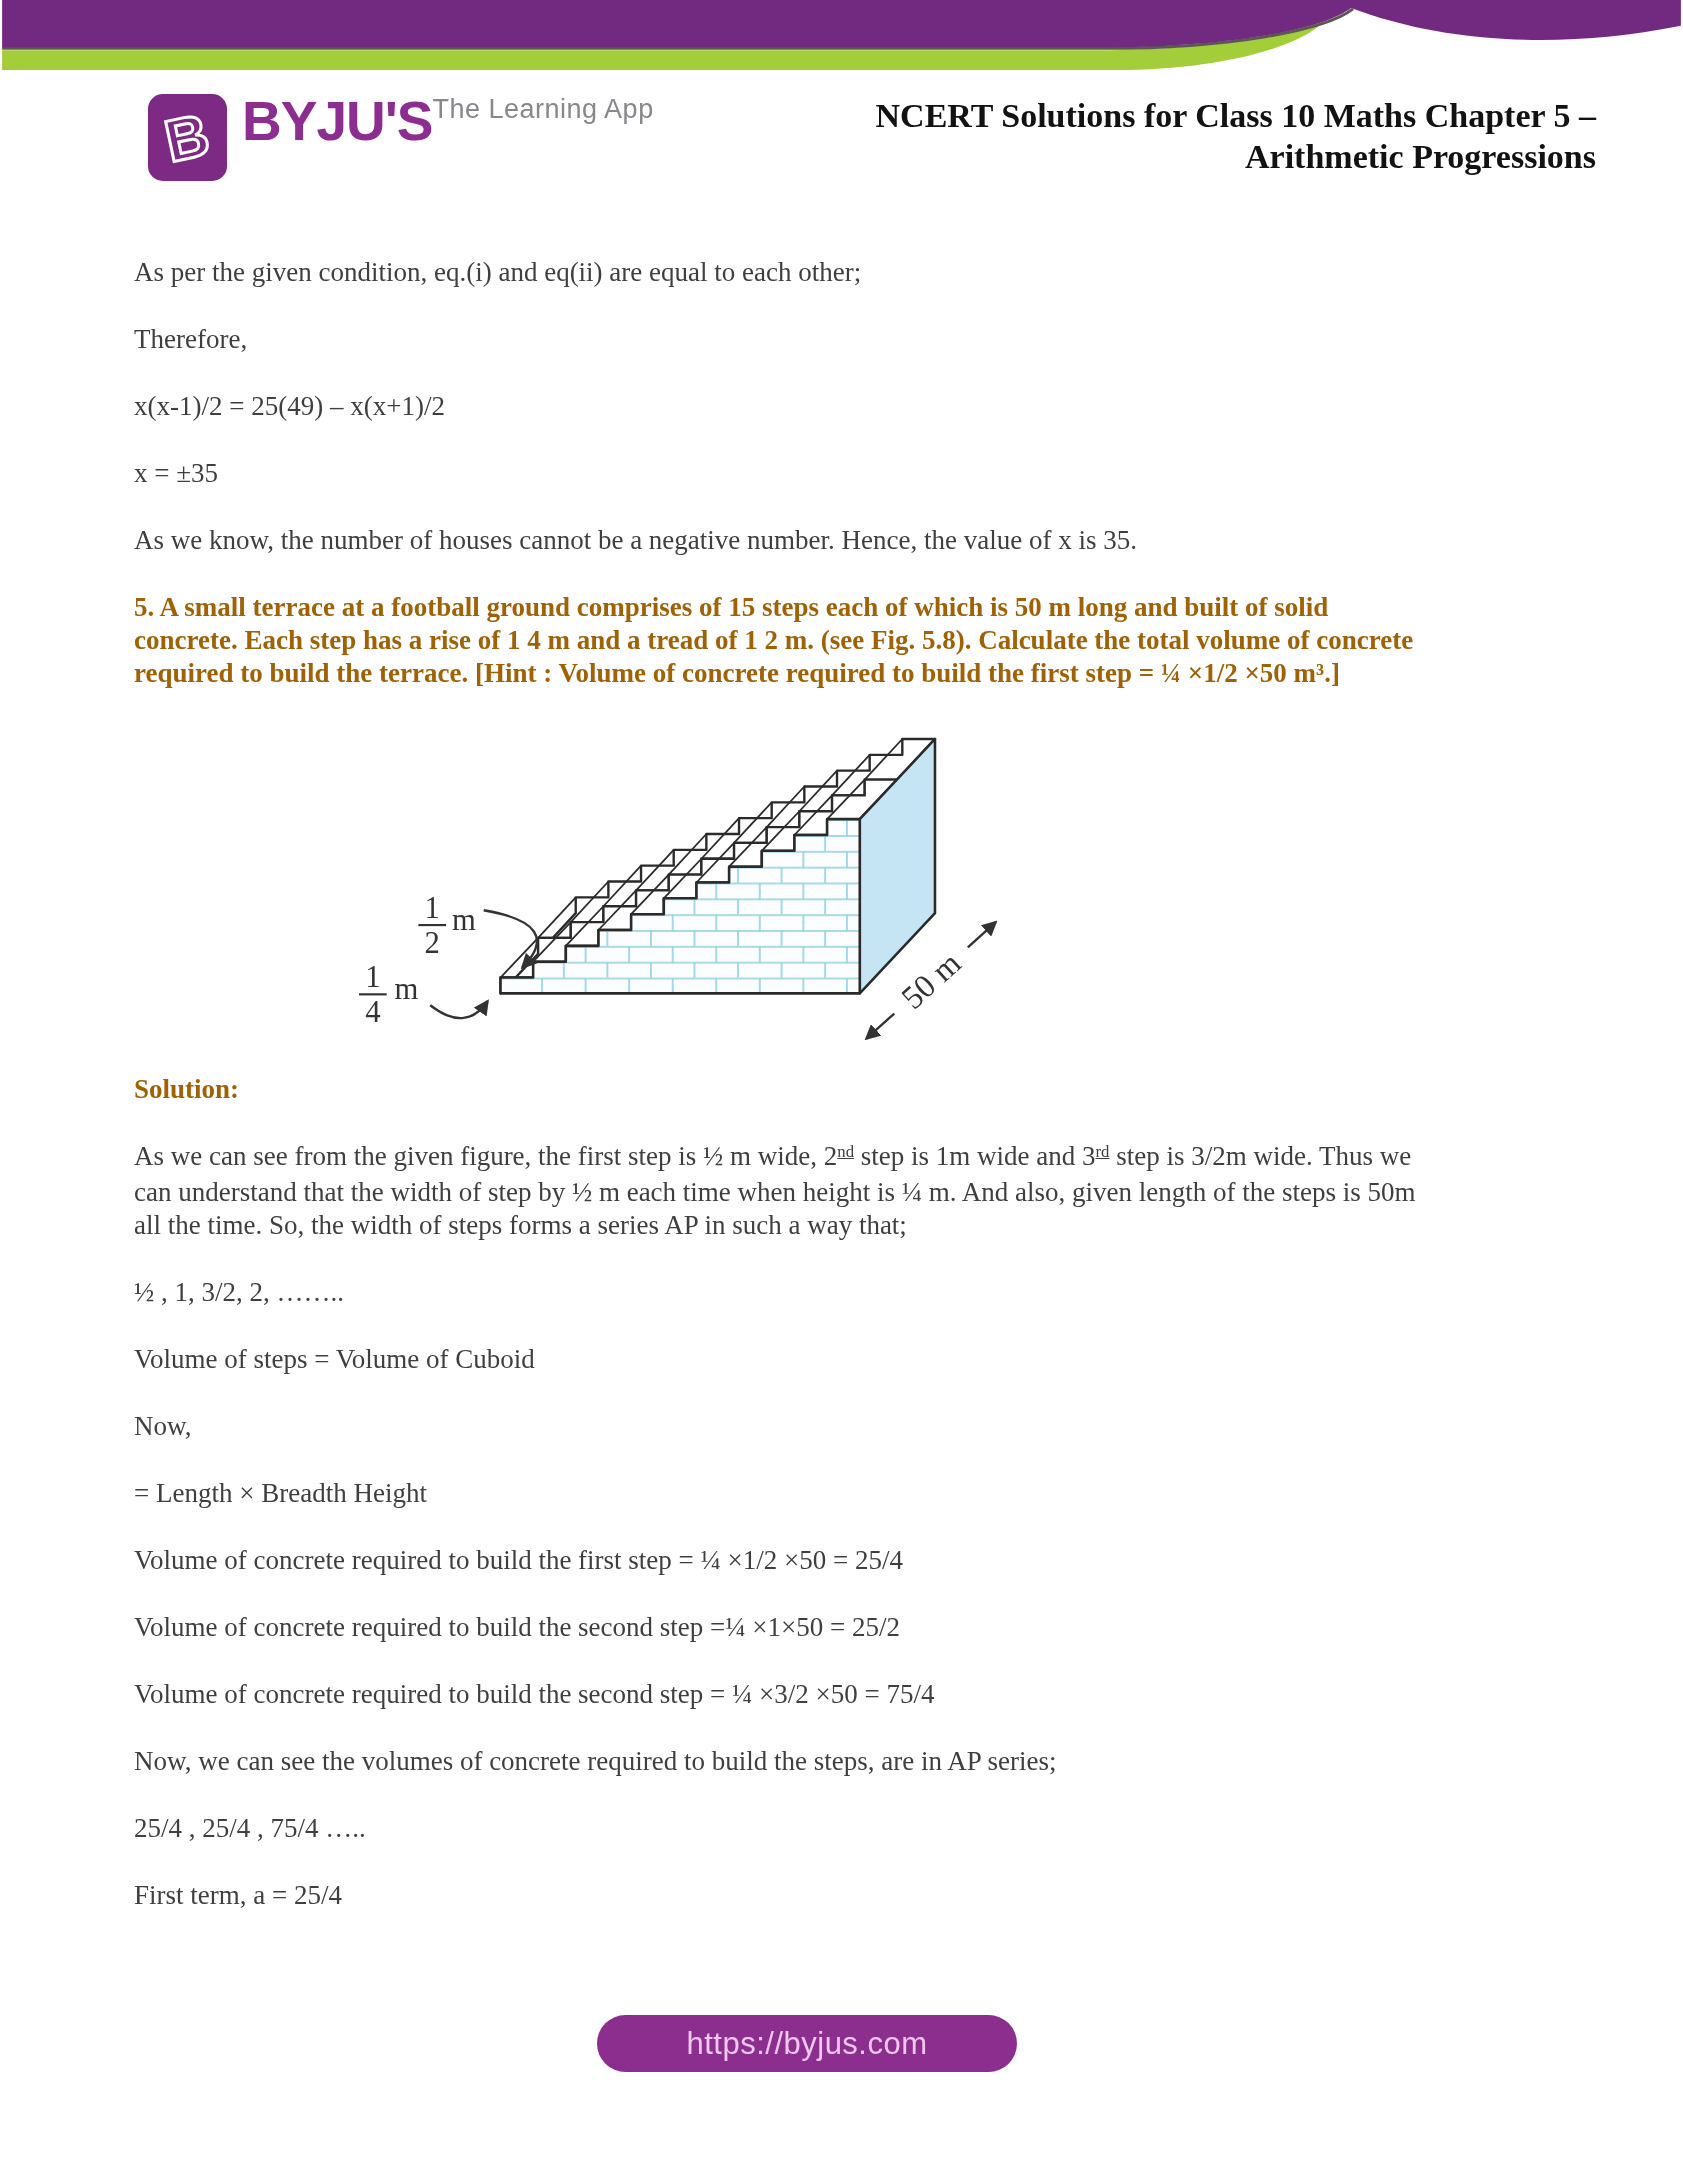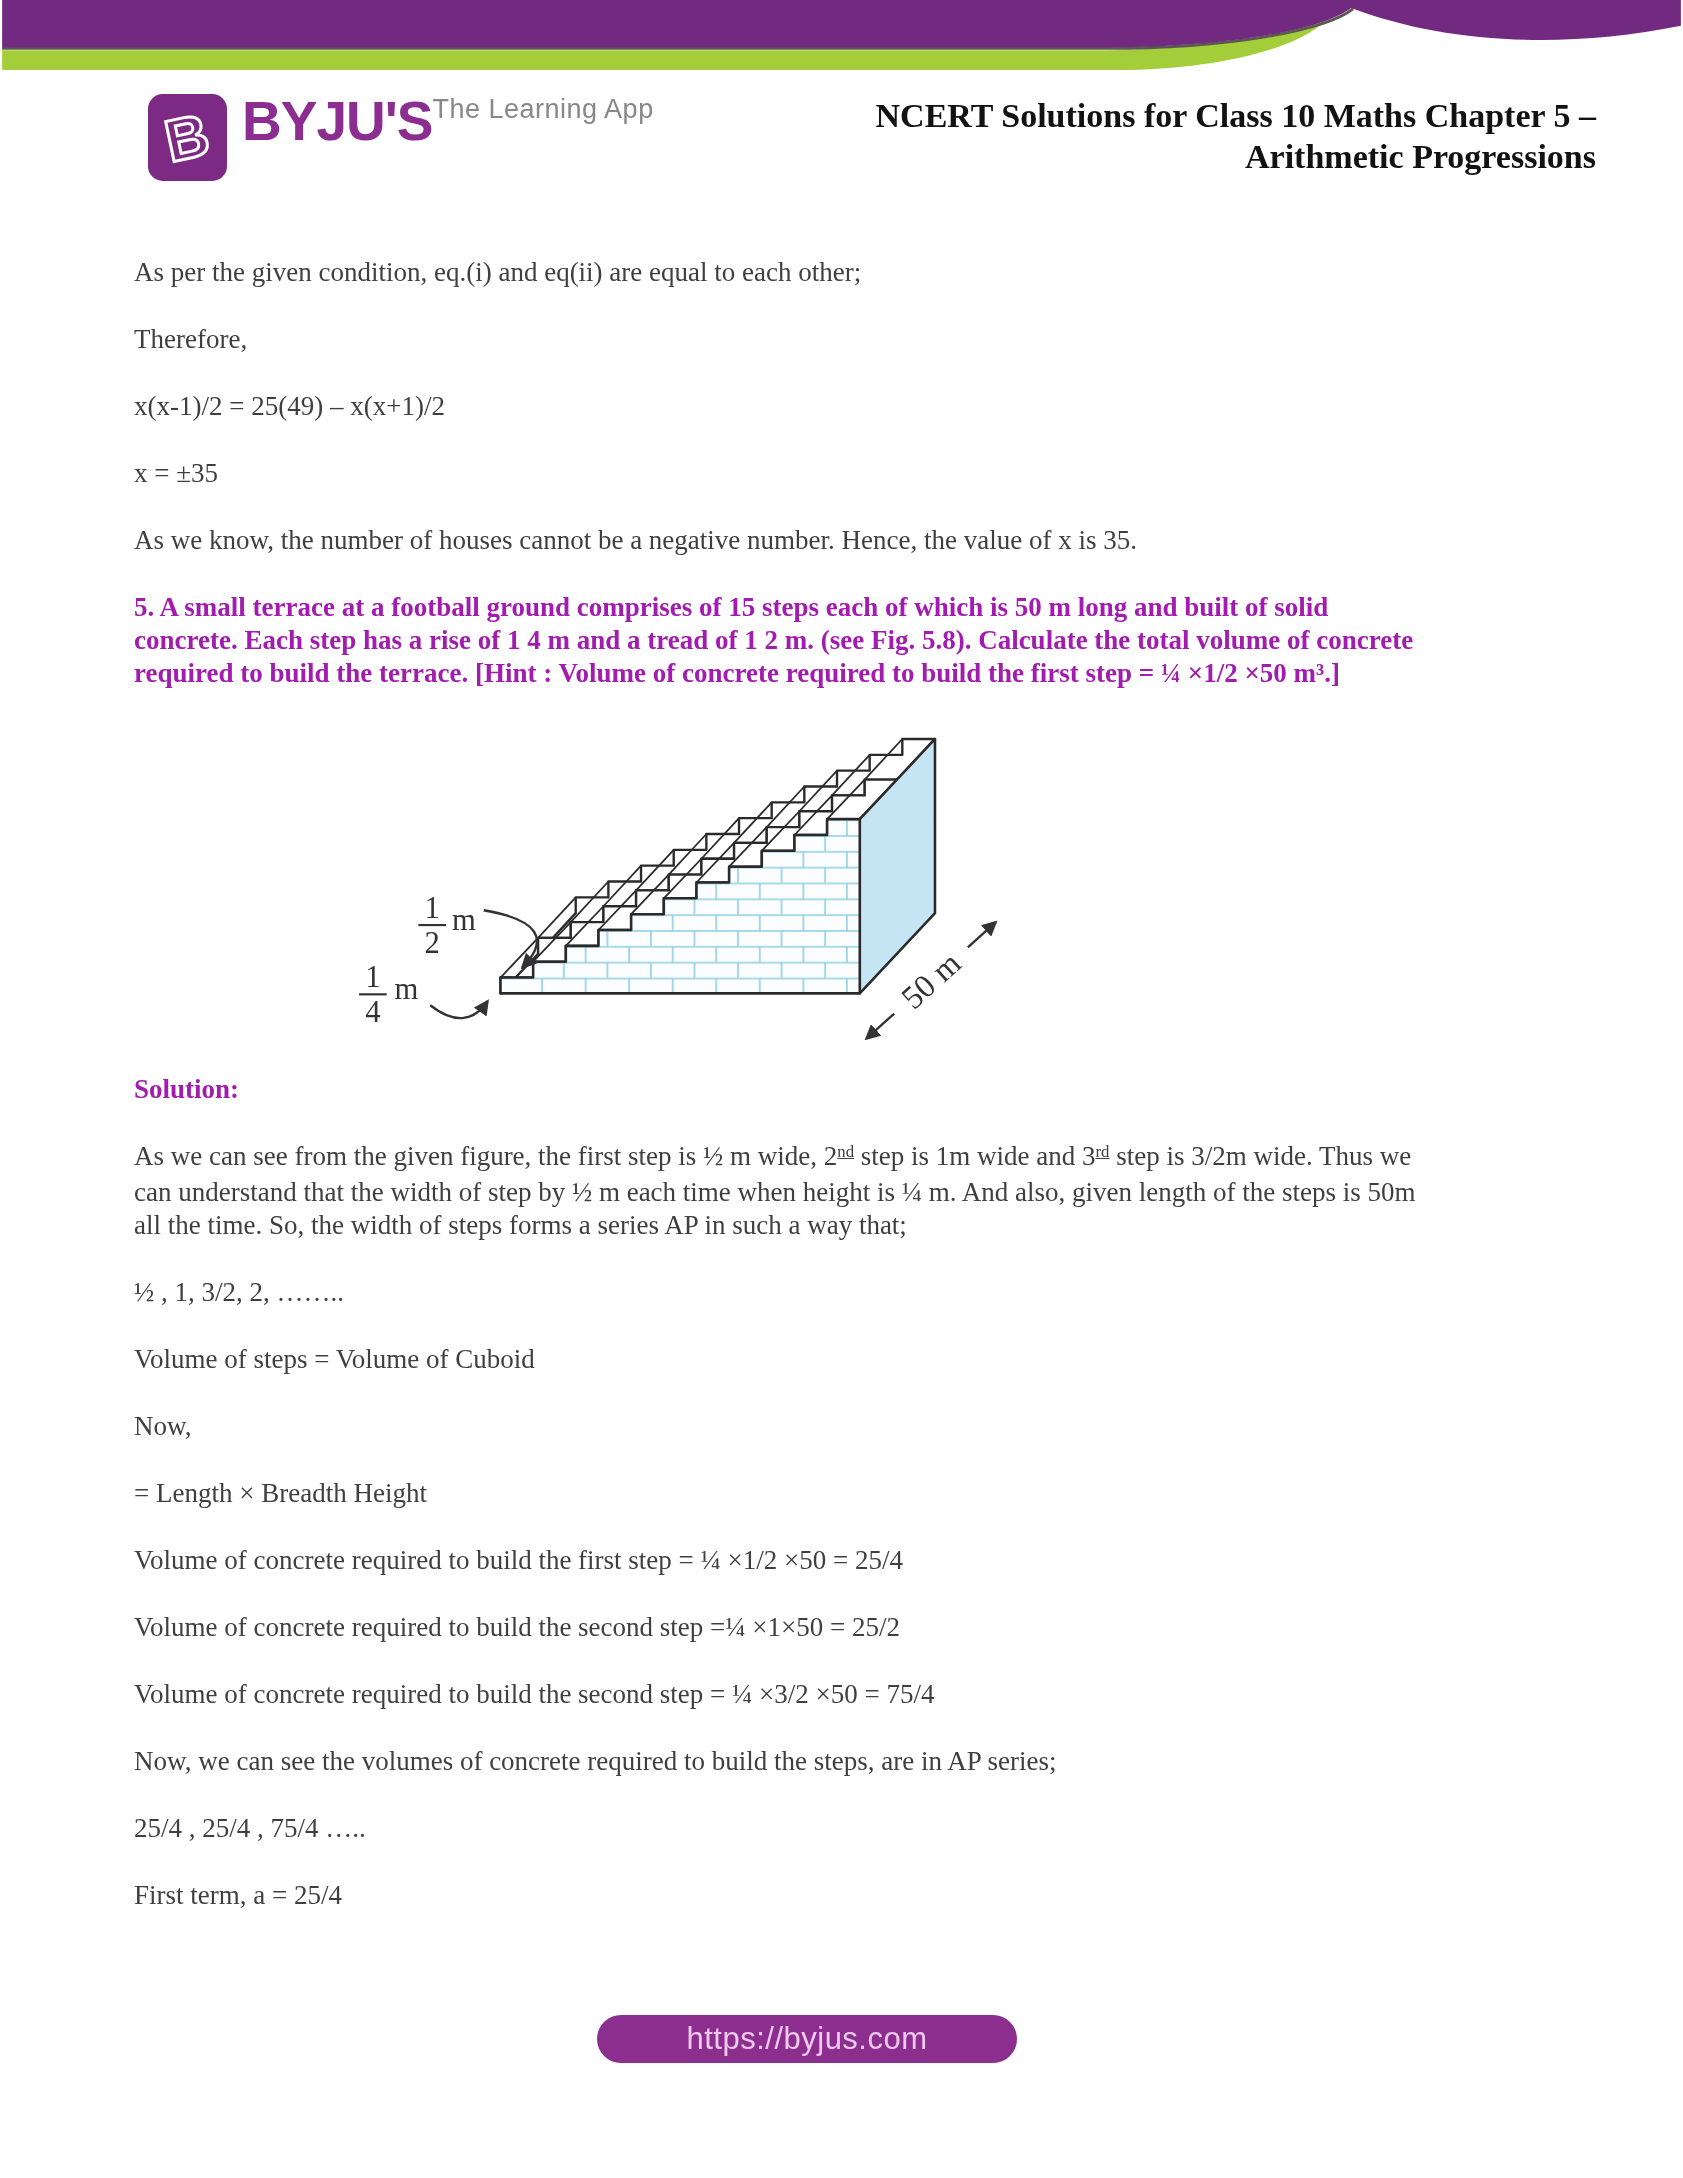--- a/index.html
+++ b/index.html
@@ -25,31 +25,31 @@
     position:absolute;top:95px;right:87px;width:941px;text-align:right;
     font-family:"Liberation Serif", serif;font-weight:bold;font-size:34px;
     line-height:41px;color:#121212;
   }
   
   .content{
     position:absolute;left:134px;right:89px;top:208px;
     font-size:27px;line-height:33px;color:#3f3f3f;margin-top:48px;
   }
   .content p{margin:0 0 34px 0;}
-  .content .bold{font-weight:bold;color:#a21caf;}
+  .content .bold{font-weight:bold;color:#a16207;}
   .line{display:block;}
   .sup{font-size:0.62em;position:relative;top:-0.45em;text-decoration:underline;}
   
   .figure-wrap{position:relative;height:317px;margin:10px 0 32px 0;}
   .figure-svg{position:absolute;left:223px;top:0;}
   .fig-label{font-family:"Liberation Serif", serif;font-size:31px;fill:#333333;}
   .fig-label-depth{font-family:"Liberation Serif", serif;font-size:33px;fill:#333333;}
   
   .footer-pill{
-    position:absolute;left:597px;top:2015px;width:420px;height:48px;
+    position:absolute;left:597px;top:2015px;width:420px;height:57px;
     background:#8b2e8e;border-radius:30px;display:flex;align-items:center;justify-content:center;
   }
   .footer-pill span{
     font-family:"Liberation Sans", sans-serif;font-size:31px;color:#f0c8ee;letter-spacing:0.5px;
   }
 </style>
 </head>
 <body>
 
 <svg class="banner-svg" width="1683" height="79" viewBox="0 0 1700 80">

